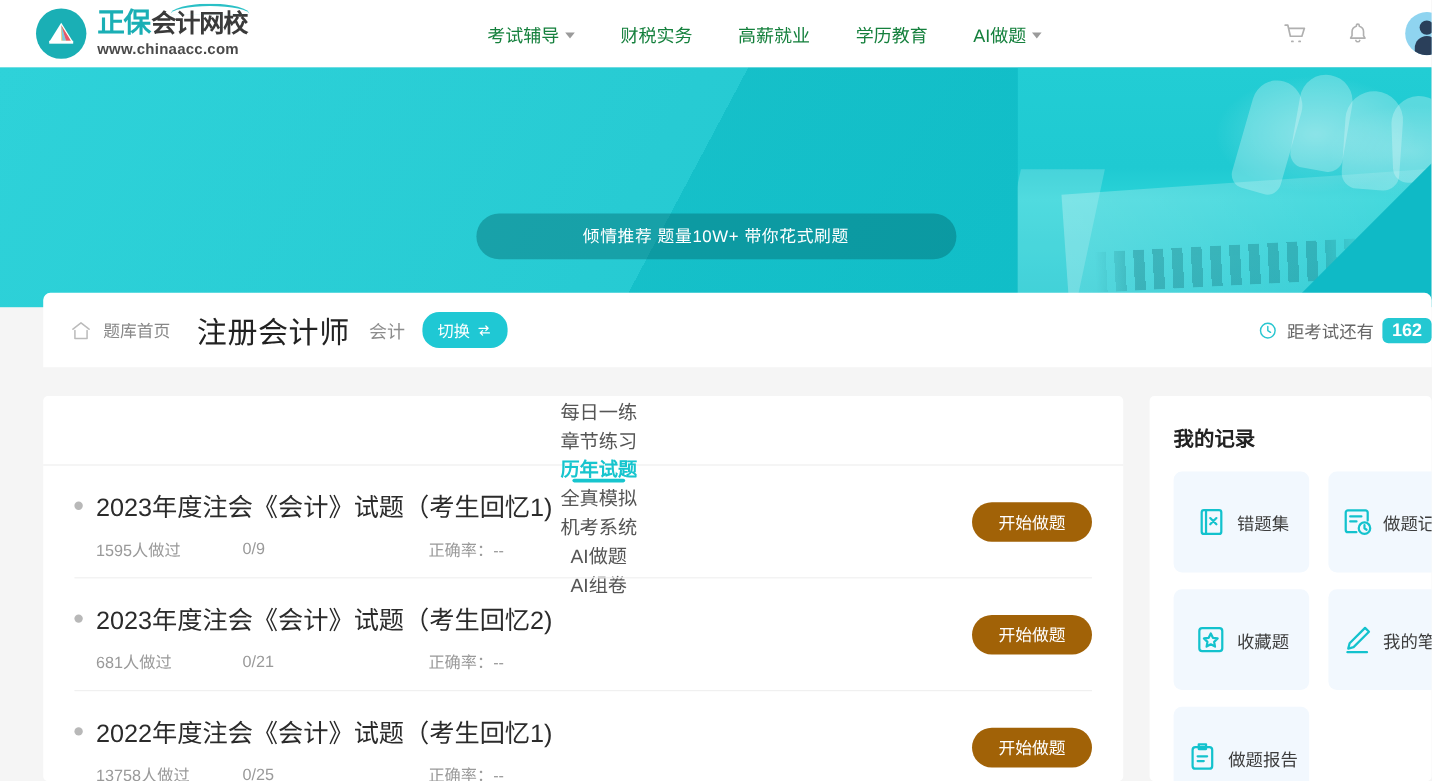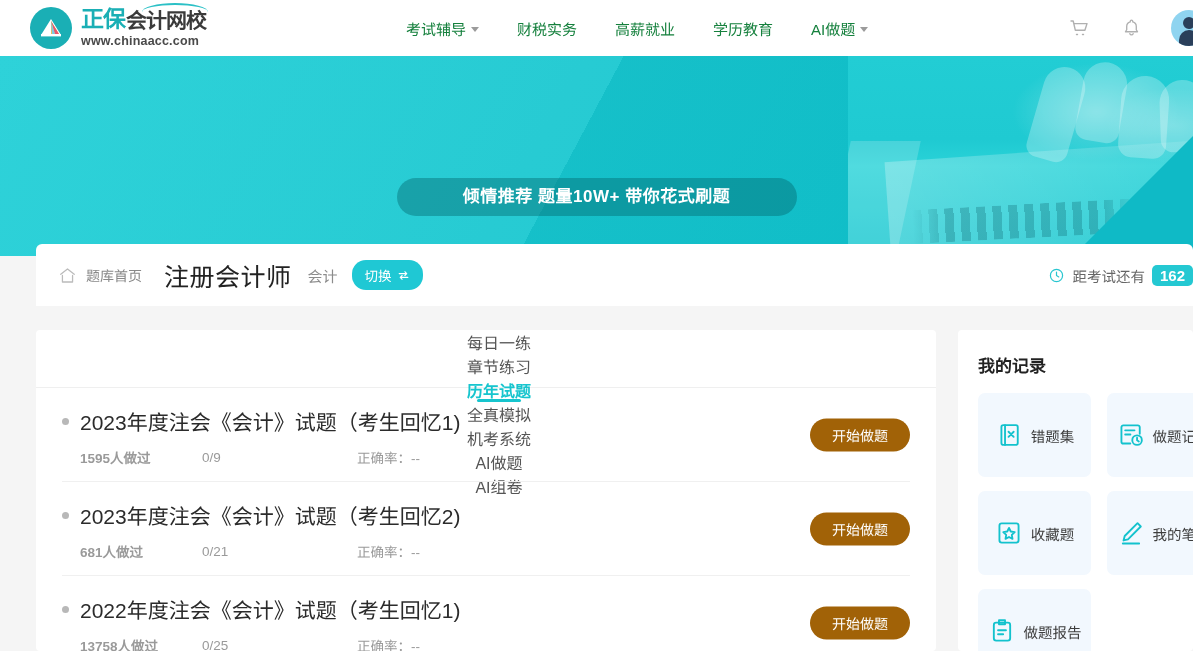--- a/index.html
+++ b/index.html
@@ -164,23 +164,22 @@
     font-size: 58px; font-weight: bold; color: #ffffff;
     letter-spacing: 6px;
     text-shadow: 0 3px 10px rgba(0,70,80,.22);
   }
   .banner-sub {
     position: absolute; left: 50%; transform: translateX(-50%);
     top: 122px;
     width: 400px; height: 38px; line-height: 38px;
     border-radius: 19px;
     background: rgba(3,103,110,.42);
-    color: #ffffff; font-size: 17px; text-align: center;
+    color: #ffffff; font-size: 14px; text-align: center;
     letter-spacing: .5px;
-    font-weight: bold;
   }
 
   
   .title-bar {
     position: absolute; left: 36px; top: 244px;
     width: 1157px; height: 62px;
     background: #fff;
     border-radius: 6px 6px 0 0;
     display: flex; align-items: center;
     z-index: 10;
@@ -265,21 +264,21 @@
   }
   .dot {
     width: 7px; height: 7px; border-radius: 50%;
     background: #b8b8b8; margin-right: 11px; flex: 0 0 auto;
   }
   .paper-meta {
     margin-top: 11px; margin-left: 18px;
     display: flex; align-items: center;
     font-size: 13.5px; color: #9a9a9a;
   }
-  .meta-users { width: 122px; font-weight: bold; }
+  .meta-users { width: 122px; }
   .meta-prog  { width: 155px; }
   .start-btn {
     position: absolute; right: 0; top: 50%;
     transform: translateY(-50%);
     background: #a16207;
     color: #fff; font-size: 14px;
     border: none; border-radius: 17px;
     width: 100px; height: 33px;
     cursor: pointer;
     font-family: inherit;

